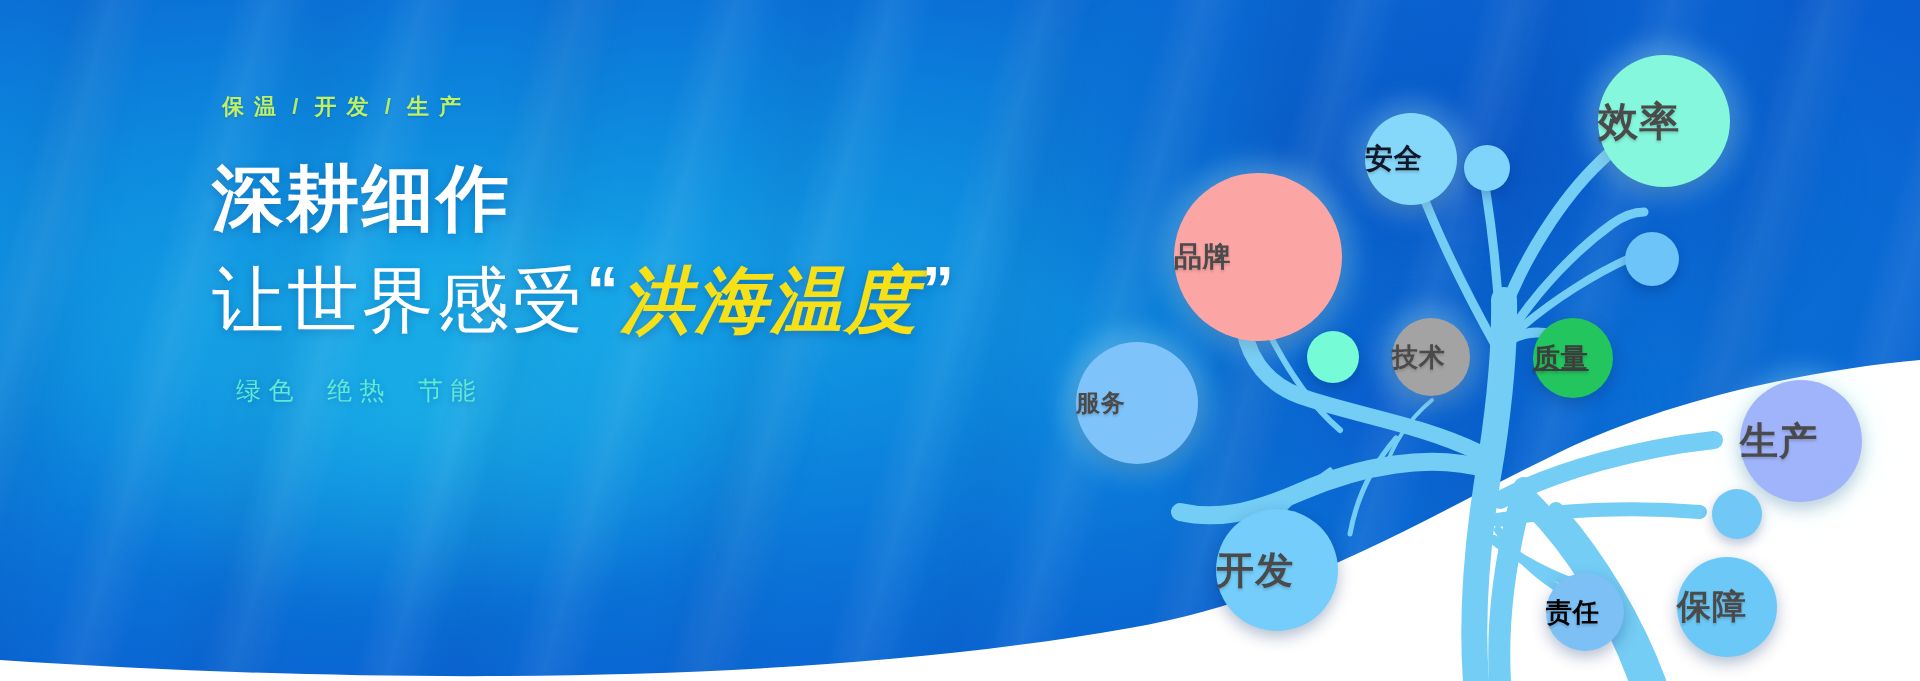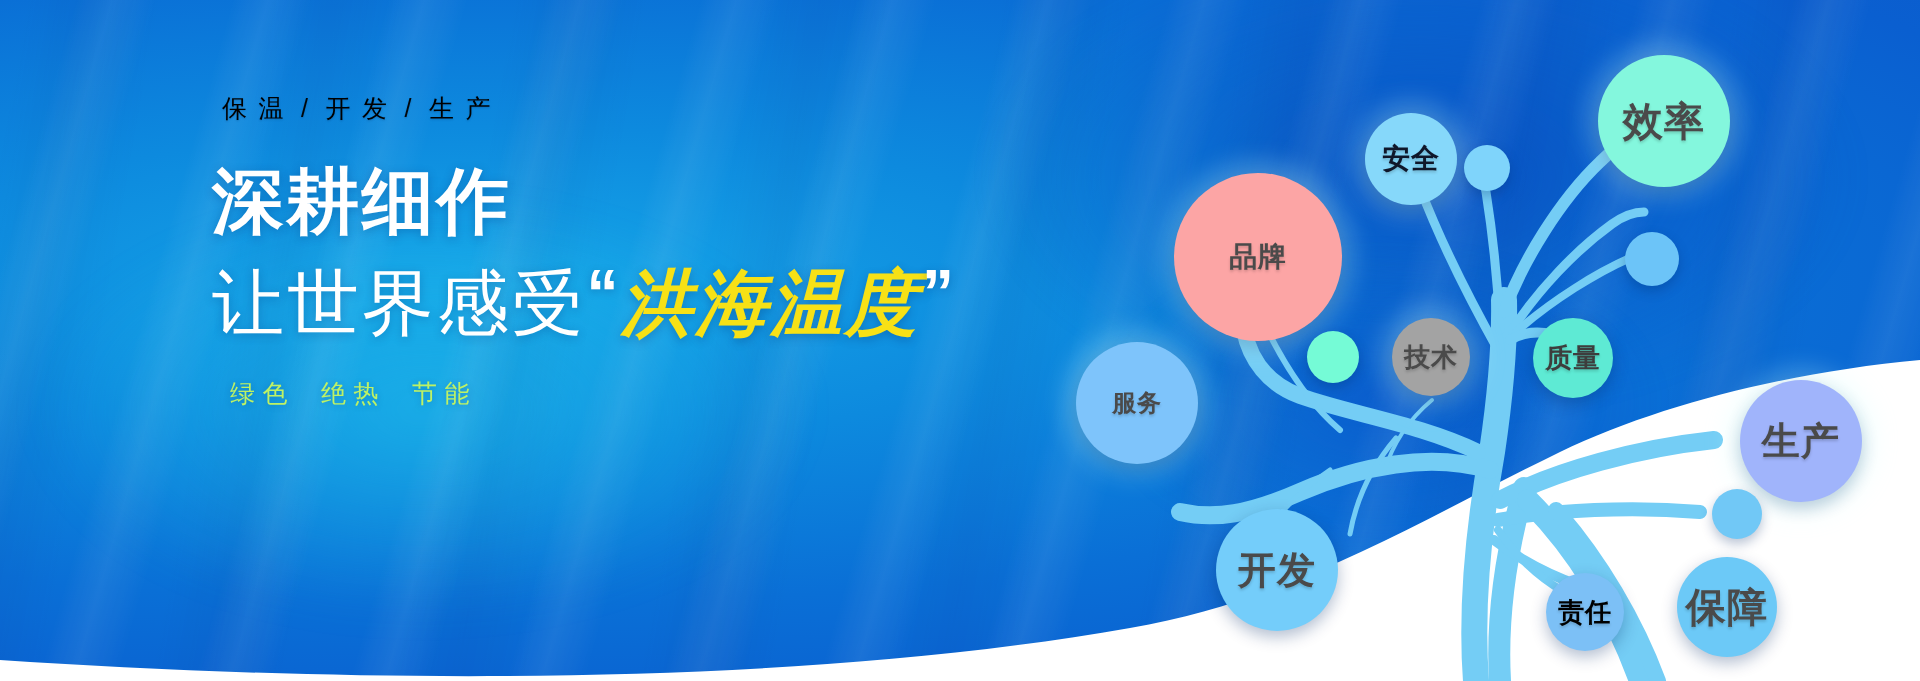--- a/index.html
+++ b/index.html
@@ -55,22 +55,22 @@
     background:radial-gradient(closest-side, rgba(10,72,196,.55), rgba(10,72,196,0) 72%);
     filter:blur(12px);
   }
 
   
   .wave{position:absolute;left:0;bottom:0;width:1920px;height:681px;}
 
   
   .copy{position:absolute;left:212px;top:96px;width:900px;}
   .eyebrow{
-    color:#000000;font-size:25px;letter-spacing:.46em;
-    font-weight:400;white-space:nowrap;line-height:1;
+    color:#bef264;font-size:22px;letter-spacing:.46em;
+    font-weight:700;white-space:nowrap;line-height:1;
     margin:0 0 44px 10px;
     text-shadow:0 1px 2px rgba(0,30,80,.25);
   }
   .eyebrow .sep{opacity:.95;padding:0 6px;}
   .h1{
     color:#fff;font-size:72px;font-weight:700;line-height:1.0;
     letter-spacing:.04em;margin:12px 0 30px 0;white-space:nowrap;
     text-shadow:0 2px 10px rgba(0,40,110,.28);
   }
   .h2{
@@ -85,31 +85,31 @@
     color:#fff;font-size:64px;font-weight:700;line-height:1;
     position:relative;top:-14px;
     text-shadow:0 2px 8px rgba(0,40,110,.28);
   }
   .h2 .accent{
     color:#f7e116;font-size:72px;font-weight:700;font-style:italic;
     letter-spacing:.04em;padding:0 2px;
     text-shadow:0 3px 10px rgba(0,40,110,.30);
   }
   .tagline{
-    color:#bef264;font-size:25px;font-weight:500;letter-spacing:.30em;
-    margin:0 0 0 18px;white-space:nowrap;line-height:1;
+    color:#5eead4;font-size:25px;font-weight:500;letter-spacing:.30em;
+    margin:0 0 0 24px;white-space:nowrap;line-height:1;
     text-shadow:0 1px 6px rgba(0,40,110,.25);
   }
   .tagline .gap{display:inline-block;width:26px;}
 
   
   .treewrap{position:absolute;left:0;top:0;width:1920px;height:681px;}
   .bubble{
     position:absolute;border-radius:50%;
-    display:flex;align-items:center;justify-content:center;
+    display:flex;align-items:center;
     color:#474747;font-weight:700;
     box-shadow:0 6px 16px rgba(0,40,100,.30);
     letter-spacing:.03em;
     text-shadow:0 2px 3px rgba(0,0,0,.18);
     user-select:none;
   }
   .bubble.glow{box-shadow:0 0 26px 10px rgba(200,255,255,.30), 0 6px 16px rgba(0,40,100,.30);}
   .bubble.plain-dot{box-shadow:0 5px 12px rgba(0,40,100,.28);}
 </style>
 </head>
@@ -171,36 +171,36 @@
       </div>
       <div class="bubble glow" style="left: 1365px; top: 113px; width: 92px; height: 92px; background: rgb(134, 216, 250); color: #0f172a; font-size: 28px;">
         <span>安全</span>
       </div>
       <div class="bubble glow" style="left: 1598px; top: 55px; width: 132px; height: 132px; background: rgb(132, 247, 221); color: rgb(74, 74, 74); font-size: 40px;">
         <span>效率</span>
       </div>
       <div class="bubble glow" style="left: 1392px; top: 318px; width: 78px; height: 78px; background: #a3a3a3; color: rgb(74, 74, 74); font-size: 26px;">
         <span>技术</span>
       </div>
-      <div class="bubble" style="left: 1533px; top: 318px; width: 80px; height: 80px; background: #5eead4; color: rgb(61, 61, 61); font-size: 27px;">
+      <div class="bubble" style="left: 1533px; top: 318px; width: 80px; height: 80px; background: #22c55e; color: rgb(61, 61, 61); font-size: 27px; text-decoration: underline;">
         <span>质量</span>
       </div>
       <div class="bubble glow" style="left: 1076px; top: 342px; width: 122px; height: 122px; background: rgb(126, 196, 251); color: rgb(74, 74, 74); font-size: 24px;">
         <span>服务</span>
       </div>
       <div class="bubble glow" style="left: 1740px; top: 380px; width: 122px; height: 122px; background: rgb(160, 180, 251); color: rgb(74, 74, 74); font-size: 38px;">
         <span>生产</span>
       </div>
       <div class="bubble" style="left: 1216px; top: 509px; width: 122px; height: 122px; background: rgb(116, 205, 250); color: rgb(74, 74, 74); font-size: 38px;">
         <span>开发</span>
       </div>
       <div class="bubble" style="left: 1546px; top: 573px; width: 78px; height: 78px; background: rgb(124, 192, 246); color: #000000; font-size: 26px;">
         <span>责任</span>
       </div>
-      <div class="bubble" style="left: 1677px; top: 557px; width: 100px; height: 100px; background: rgb(108, 201, 247); color: rgb(74, 74, 74); font-size: 40px;">
+      <div class="bubble" style="left: 1677px; top: 557px; width: 100px; height: 100px; background: rgb(108, 201, 247); color: rgb(74, 74, 74); font-size: 34px;">
         <span>保障</span>
       </div>
       <div class="bubble plain-dot" style="left: 1464px; top: 145px; width: 46px; height: 46px; background: rgb(127, 212, 251); color: rgb(74, 74, 74); font-size: 0px;"></div>
       <div class="bubble plain-dot" style="left: 1625px; top: 232px; width: 54px; height: 54px; background: rgb(108, 196, 248); color: rgb(74, 74, 74); font-size: 0px;"></div>
       <div class="bubble glow plain-dot" style="left: 1307px; top: 331px; width: 52px; height: 52px; background: rgb(117, 251, 214); color: rgb(74, 74, 74); font-size: 0px;"></div>
       <div class="bubble plain-dot" style="left: 1712px; top: 489px; width: 50px; height: 50px; background: rgb(113, 200, 246); color: rgb(74, 74, 74); font-size: 0px;"></div>
     </div>
 
   <div class="copy">
 

